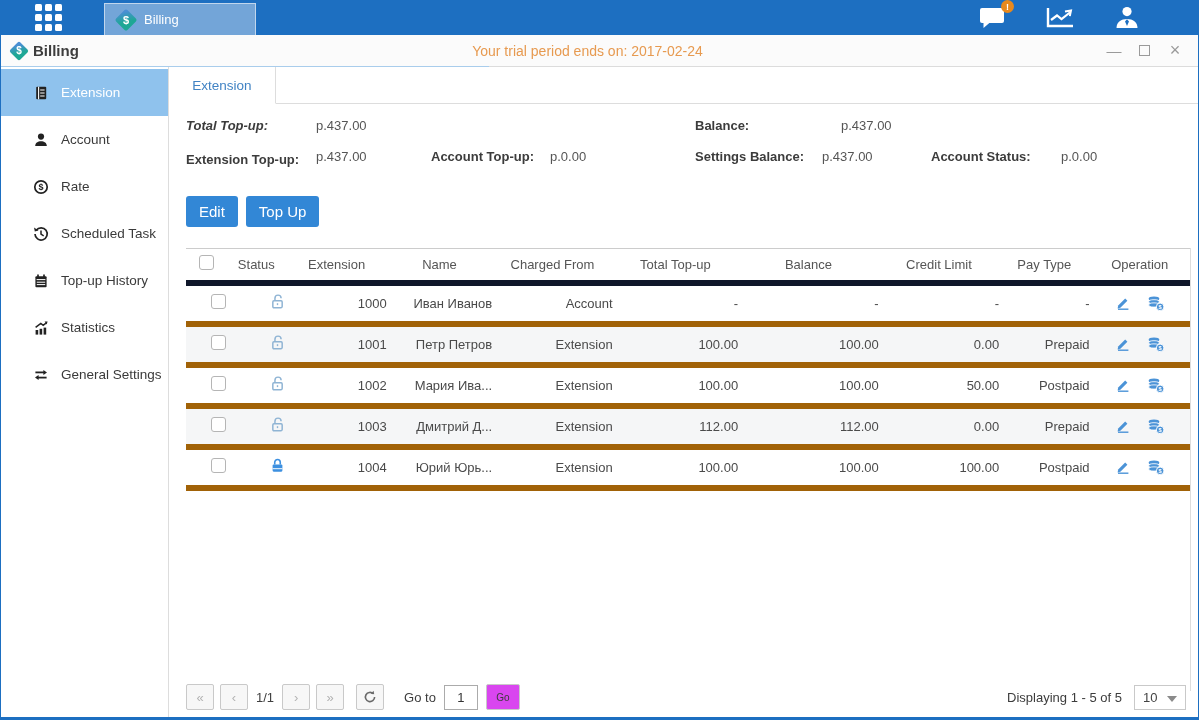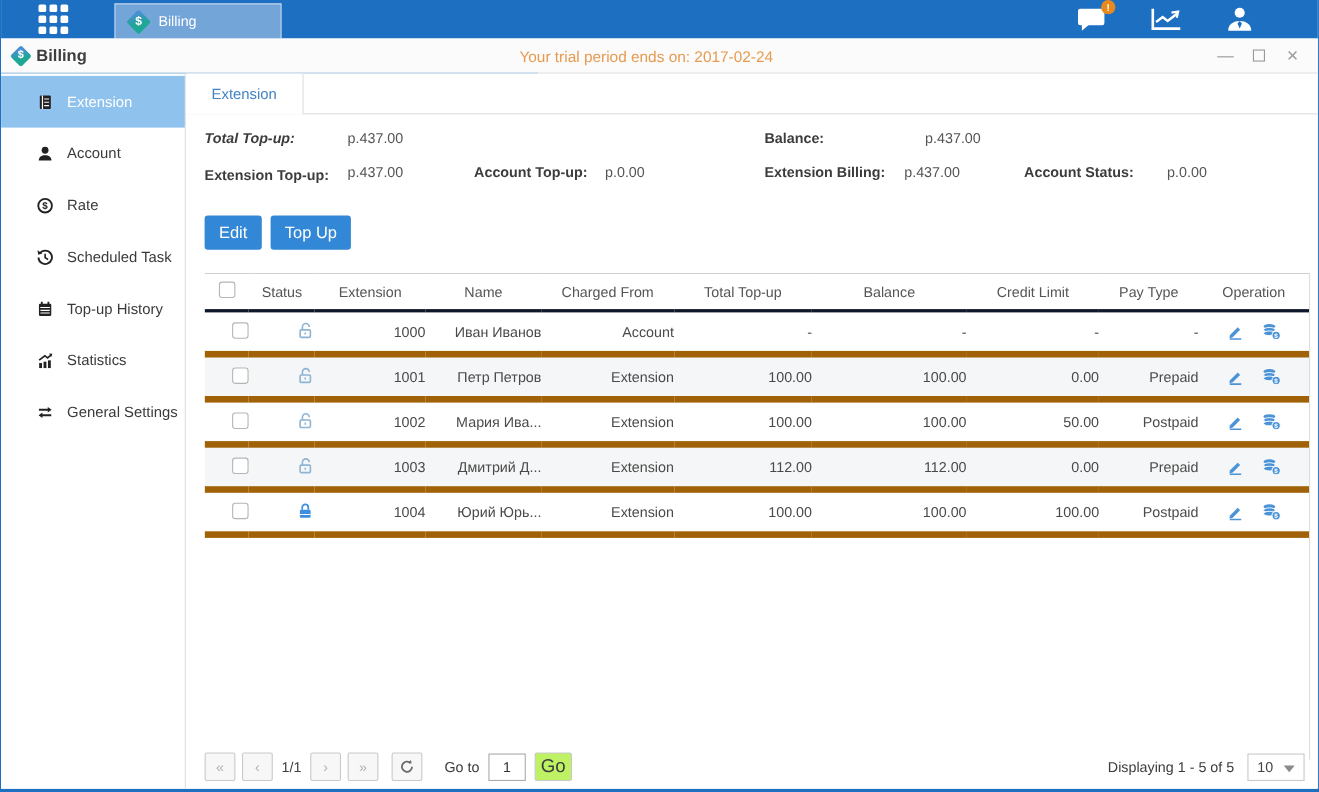--- a/index.html
+++ b/index.html
@@ -58,38 +58,38 @@
   .summary .val { position:absolute; color:#555; white-space:nowrap; }
 
   
   .btn-row { margin:12px 0 0 17px; display:flex; gap:8px; }
   .btn { background:#3287d6; color:#fff; border:none; font-size:15px; font-family:inherit;
     padding:7px 13px; border-radius:3px; cursor:pointer; }
 
   
   .grid-wrap { margin:21px 7px 0 17px; border-right:1px solid #ddd; height:443px; overflow:hidden; }
   table { width:100%; border-collapse:collapse; table-layout:fixed; }
-  thead th { font-weight:normal; color:#555; height:34px; border-top:1px solid #ccc; border-bottom:3px solid #0f172a;
+  thead th { font-weight:normal; color:#555; height:34px; border-top:1px solid #ccc; border-bottom:6px solid #0f172a;
     text-align:center; font-size:13px; }
   tbody td { height:35px; text-align:right; color:#4a4a4a; border-bottom:6px solid #a16207; font-size:13px; }
   tbody tr:nth-child(even) { background:#f5f6f7; }
   .cb { width:15px; height:15px; border:1px solid #b5b5b5; border-radius:3px; background:#fff; display:inline-block; cursor:pointer; }
   .op-cell { display:flex; align-items:center; justify-content:center; gap:16px; height:35px; }
   .op-ic { cursor:pointer; display:flex; }
 
   
   .footer { position:absolute; left:17px; right:12px; bottom:7px; display:flex; align-items:center; }
   .pgbtn { width:28px; height:26px; border:1px solid #c9c9c9; background:#f7f7f7; border-radius:2px;
     display:flex; align-items:center; justify-content:center; color:#b3b3b3; font-size:13px; cursor:pointer; margin-right:6px; }
   .page-ind { margin:0 8px 0 2px; color:#404040; }
   .refresh { margin-left:6px; }
   .goto-lbl { margin:0 8px 0 14px; color:#3c3c3c; }
   .goto-input { width:34px; height:25px; border:1px solid #ababab; text-align:center; font-family:inherit; font-size:13px; color:#333; }
-  .go-btn { margin-left:8px; width:34px; height:26px; border:1px solid #c9c9c9; background:#bef264; border-radius:2px;
-    color:#3c3c3c; font-family:inherit; font-size:17px; cursor:pointer; }
+  .go-btn { margin-left:8px; width:34px; height:26px; border:1px solid #c9c9c9; background:#d946ef; border-radius:2px;
+    color:#3c3c3c; font-family:inherit; font-size:10px; cursor:pointer; }
   .footer-right { margin-left:auto; display:flex; align-items:center; gap:12px; }
   .displaying { color:#3c3c3c; }
   .pagesize { width:52px; height:25px; border:1px solid #c9c9c9; background:#fff; display:flex; align-items:center;
     padding-left:8px; color:#444; cursor:pointer; position:relative; }
   .pagesize::after { content:''; position:absolute; right:8px; top:10px; border:5px solid transparent; border-top:6px solid #8a8a8a; }
 </style>
 </head>
 <body>
 
 <div class="window">
@@ -227,21 +227,21 @@
       <div class="summary">
         <span class="lbl" style="left:17px;top:0;font-style:italic;">Total Top-up:</span>
         <span class="val" style="left:147px;top:0;">p.437.00</span>
         <span class="lbl" style="left:526px;top:0;">Balance:</span>
         <span class="val" style="left:672px;top:0;">p.437.00</span>
 
         <span class="lbl" style="left:17px;top:34px;">Extension Top-up:</span>
         <span class="val" style="left:147px;top:31px;">p.437.00</span>
         <span class="lbl" style="left:262px;top:31px;">Account Top-up:</span>
         <span class="val" style="left:381px;top:31px;">p.0.00</span>
-        <span class="lbl" style="left:526px;top:31px;">Extension Billing:</span>
+        <span class="lbl" style="left:526px;top:31px;">Settings Balance:</span>
         <span class="val" style="left:653px;top:31px;">p.437.00</span>
         <span class="lbl" style="left:762px;top:31px;">Account Status:</span>
         <span class="val" style="left:892px;top:31px;">p.0.00</span>
       </div>
 
       <div class="btn-row">
         <button class="btn">Edit</button>
         <button class="btn">Top Up</button>
       </div>
 

